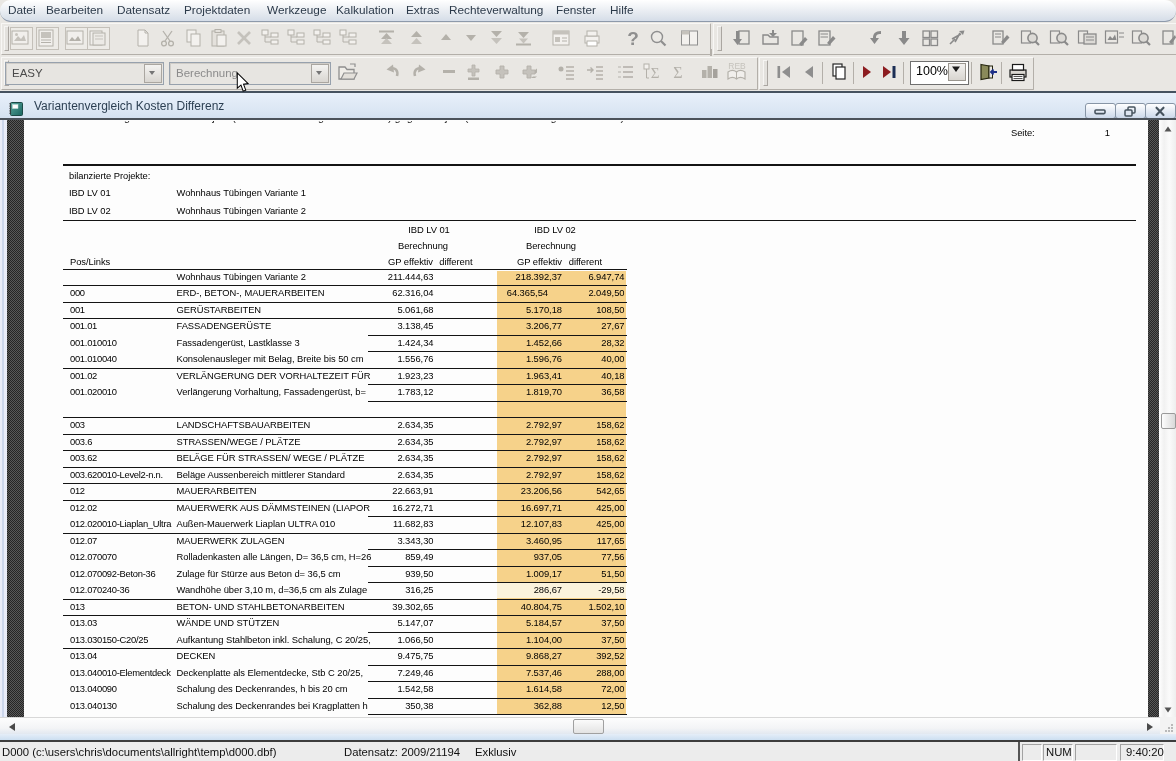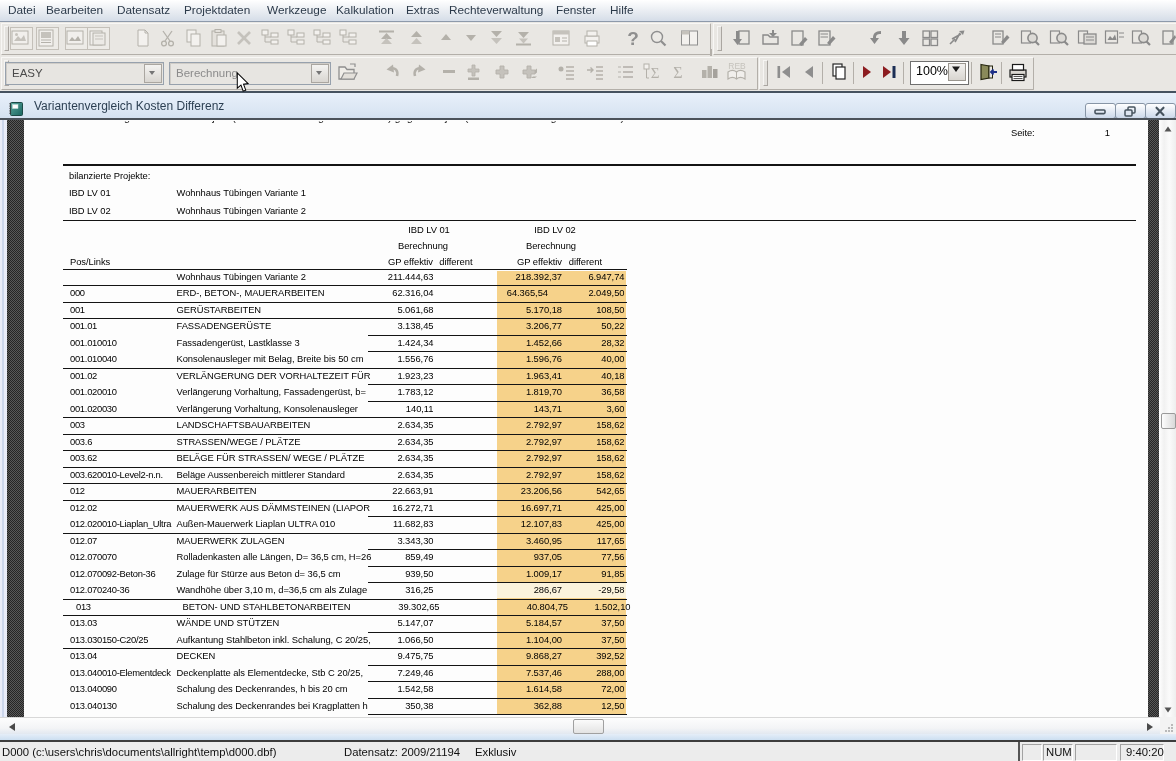--- a/index.html
+++ b/index.html
@@ -1,20 +1,20 @@
 <!DOCTYPE html>
 <html><head>
 <meta charset="utf-8">
 <style>
   html,body{margin:0;padding:0;}
   body{width:1176px;height:761px;overflow:hidden;font-family:"Liberation Sans",sans-serif;-webkit-font-smoothing:antialiased;}
   #app{position:absolute;left:0;top:0;width:1176px;height:761px;background:#e9e7e3;overflow:hidden;}
   .ab{position:absolute;}
   
-  #menubar{left:0;top:0;width:1176px;height:21px;background:linear-gradient(#ffffff,#e2e7ee 70%,#d5dde8);border-bottom:1px solid #8e9aab;}
+  #menubar{left:0;top:0;width:1176px;height:21px;background:linear-gradient(#ffffff,#e2e7ee 70%,#d5dde8);border-bottom:1px solid #8e9aab;border-radius:11px;}
   .mi{position:absolute;top:3px;font-size:11.8px;color:#2c3a4a;}
   
   #tb1{left:0;top:22px;width:1176px;height:34px;background:#e9e7e3;}
   #tb2{left:0;top:56px;width:1176px;height:35px;background:#e9e7e3;}
   .tpanel{position:absolute;border:1px solid;border-color:#f8f7f5 #b3afa9 #b3afa9 #f8f7f5;border-radius:1px;}
   .grip{position:absolute;width:2.5px;border:1px solid;border-color:#f6f5f3 #aaa6a1 #aaa6a1 #f6f5f3;background:#e3e1dd;}
   #tbline{left:0;top:91px;width:1176px;height:2px;background:#46525f;}
   
   .combo{position:absolute;top:6px;height:21px;background:#e7e5e1;border:1px solid #97a1ad;box-shadow:inset 1px 1px 0 #cfccc7;}
   .combo .ctext{position:absolute;left:6px;top:3.5px;font-size:11.5px;color:#8b8b8b;}
@@ -545,21 +545,21 @@
         <span class="ab tr" style="left:338.5px;width:95px">5.061,68</span>
         <span class="ab tr" style="left:467px;width:95px">5.170,18</span>
         <span class="ab tr" style="left:554.5px;width:70px">108,50</span>
       </div>
 <div class="line" style="left:62.5px;top:198.0px;width:564.0px;height:1.3px"></div>
 <div class="row t" style="left:0;top:198.0px;width:1176px">
         <span class="ab" style="left:70px;letter-spacing:-0.28px">001.01</span>
         <span class="ab" style="left:176.5px">FASSADENGERÜSTE</span>
         <span class="ab tr" style="left:338.5px;width:95px">3.138,45</span>
         <span class="ab tr" style="left:467px;width:95px">3.206,77</span>
-        <span class="ab tr" style="left:554.5px;width:70px">50,22</span>
+        <span class="ab tr" style="left:554.5px;width:70px">27,67</span>
       </div>
 <div class="line" style="left:368px;top:214.5px;width:258.5px;height:1.3px"></div>
 <div class="row t" style="left:0;top:214.5px;width:1176px">
         <span class="ab" style="left:70px;letter-spacing:-0.28px">001.010010</span>
         <span class="ab" style="left:176.5px">Fassadengerüst, Lastklasse 3</span>
         <span class="ab tr" style="left:338.5px;width:95px">1.424,34</span>
         <span class="ab tr" style="left:467px;width:95px">1.452,66</span>
         <span class="ab tr" style="left:554.5px;width:70px">28,32</span>
       </div>
 <div class="line" style="left:368px;top:231.0px;width:258.5px;height:1.3px"></div>
@@ -580,27 +580,20 @@
       </div>
 <div class="line" style="left:368px;top:264.0px;width:258.5px;height:1.3px"></div>
 <div class="row t" style="left:0;top:264.0px;width:1176px">
         <span class="ab" style="left:70px;letter-spacing:-0.28px">001.020010</span>
         <span class="ab" style="left:176.5px">Verlängerung Vorhaltung, Fassadengerüst, b=</span>
         <span class="ab tr" style="left:338.5px;width:95px">1.783,12</span>
         <span class="ab tr" style="left:467px;width:95px">1.819,70</span>
         <span class="ab tr" style="left:554.5px;width:70px">36,58</span>
       </div>
 <div class="line" style="left:368px;top:280.5px;width:258.5px;height:1.3px"></div>
-<div class="row t" style="left:0;top:280.5px;width:1176px">
-        <span class="ab" style="left:70px;letter-spacing:-0.28px">001.020030</span>
-        <span class="ab" style="left:176.5px">Verlängerung Vorhaltung, Konsolenausleger</span>
-        <span class="ab tr" style="left:338.5px;width:95px">140,11</span>
-        <span class="ab tr" style="left:467px;width:95px">143,71</span>
-        <span class="ab tr" style="left:554.5px;width:70px">3,60</span>
-      </div>
 <div class="line" style="left:62.5px;top:297.0px;width:564.0px;height:1.3px"></div>
 <div class="row t" style="left:0;top:297.0px;width:936px">
         <span class="ab" style="left:70px;letter-spacing:-0.28px">003</span>
         <span class="ab" style="left:176.5px">LANDSCHAFTSBAUARBEITEN</span>
         <span class="ab tr" style="left:338.5px;width:95px">2.634,35</span>
         <span class="ab tr" style="left:467px;width:95px">2.792,97</span>
         <span class="ab tr" style="left:554.5px;width:70px">158,62</span>
       </div>
 <div class="line" style="left:62.5px;top:313.5px;width:564.0px;height:1.3px"></div>
 <div class="row t" style="left:0;top:313.5px;width:1176px">
@@ -665,32 +658,32 @@
         <span class="ab tr" style="left:338.5px;width:95px">859,49</span>
         <span class="ab tr" style="left:467px;width:95px">937,05</span>
         <span class="ab tr" style="left:554.5px;width:70px">77,56</span>
       </div>
 <div class="line" style="left:368px;top:445.5px;width:258.5px;height:1.3px"></div>
 <div class="row t" style="left:0;top:445.5px;width:1176px">
         <span class="ab" style="left:70px;letter-spacing:-0.28px">012.070092-Beton-36</span>
         <span class="ab" style="left:176.5px">Zulage für Stürze aus Beton d= 36,5 cm</span>
         <span class="ab tr" style="left:338.5px;width:95px">939,50</span>
         <span class="ab tr" style="left:467px;width:95px">1.009,17</span>
-        <span class="ab tr" style="left:554.5px;width:70px">91,85</span>
+        <span class="ab tr" style="left:554.5px;width:70px">51,50</span>
       </div>
 <div class="line" style="left:368px;top:462.0px;width:258.5px;height:1.3px"></div>
 <div class="row t" style="left:0;top:462.0px;width:1176px">
         <span class="ab" style="left:70px;letter-spacing:-0.28px">012.070240-36</span>
         <span class="ab" style="left:176.5px">Wandhöhe über 3,10 m, d=36,5 cm als Zulage</span>
         <span class="ab tr" style="left:338.5px;width:95px">316,25</span>
         <span class="ab tr" style="left:467px;width:95px">286,67</span>
         <span class="ab tr" style="left:554.5px;width:70px">-29,58</span>
       </div>
 <div class="line" style="left:62.5px;top:478.5px;width:564.0px;height:1.3px"></div>
-<div class="row t" style="left:6px;top:478.5px;width:932px">
+<div class="row t" style="left:0;top:478.5px;width:932px">
         <span class="ab" style="left:70px;letter-spacing:-0.28px">013</span>
         <span class="ab" style="left:176.5px">BETON- UND STAHLBETONARBEITEN</span>
         <span class="ab tr" style="left:338.5px;width:95px">39.302,65</span>
         <span class="ab tr" style="left:467px;width:95px">40.804,75</span>
         <span class="ab tr" style="left:554.5px;width:70px">1.502,10</span>
       </div>
 <div class="line" style="left:62.5px;top:495.0px;width:564.0px;height:1.3px"></div>
 <div class="row t" style="left:0;top:495.0px;width:1176px">
         <span class="ab" style="left:70px;letter-spacing:-0.28px">013.03</span>
         <span class="ab" style="left:176.5px">WÄNDE UND STÜTZEN</span>

